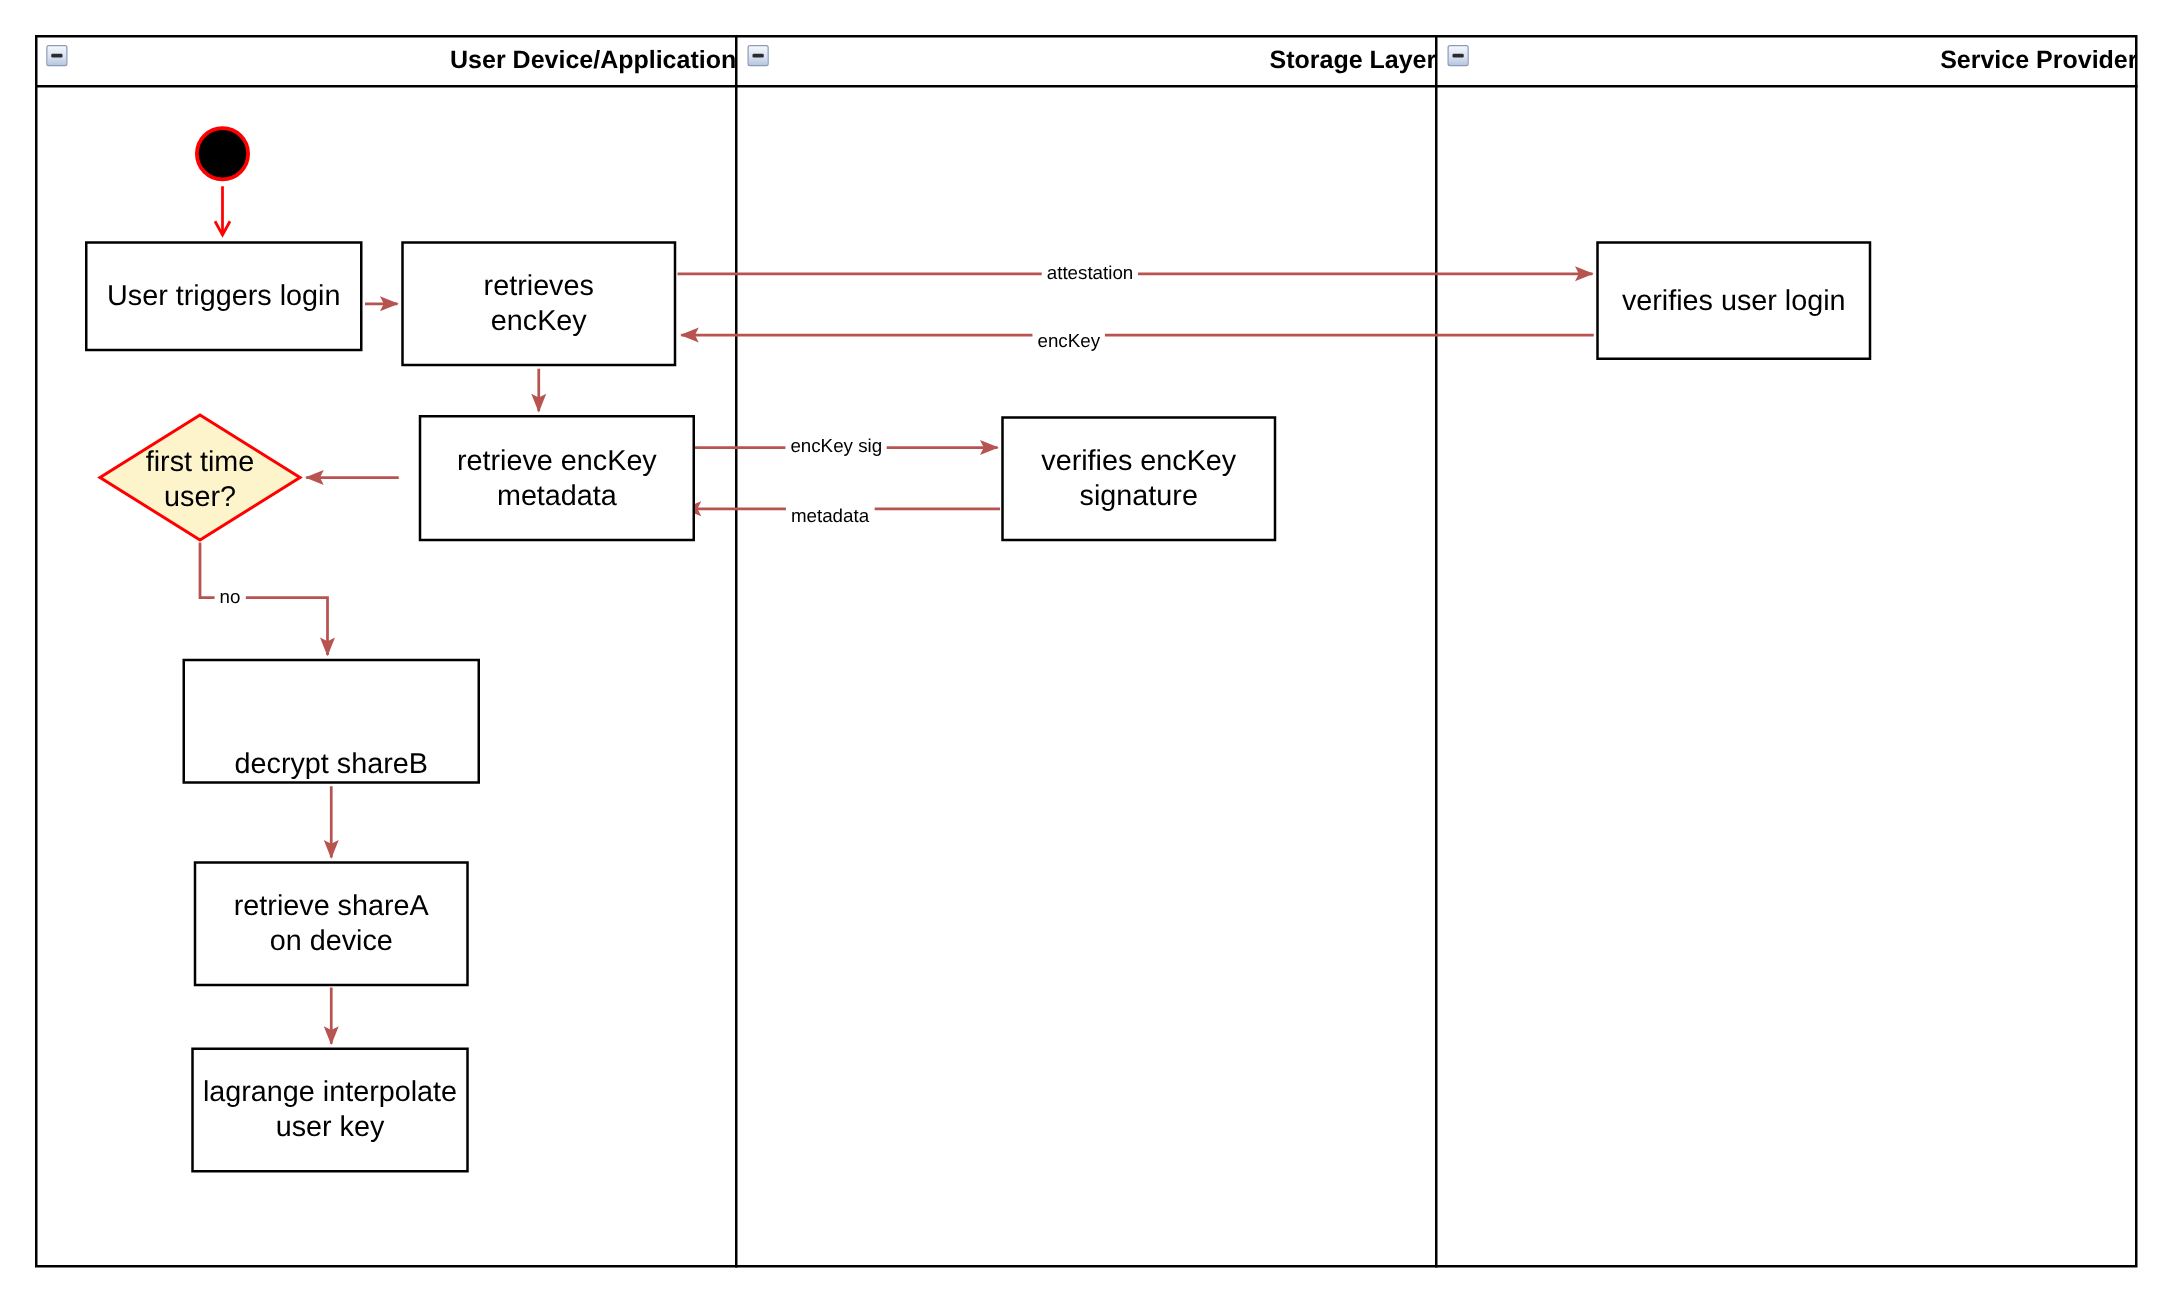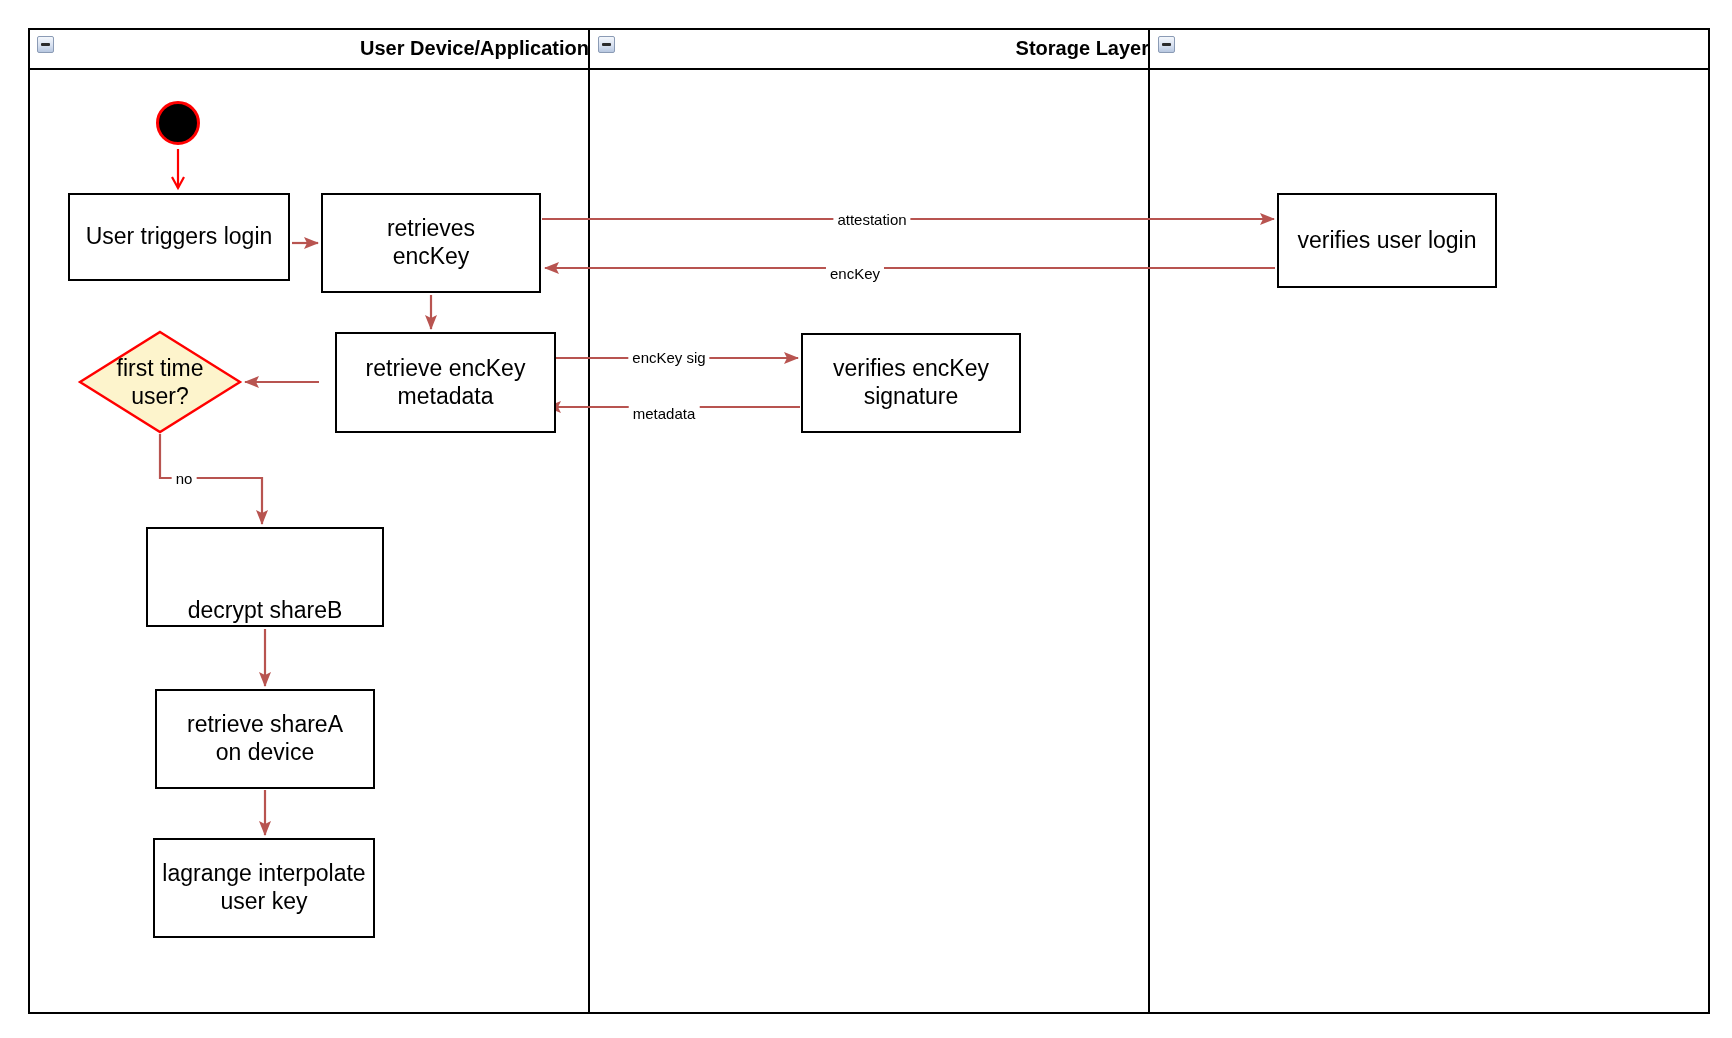--- a/index.html
+++ b/index.html
@@ -83,20 +83,21 @@
 
 <div id="canvas">
 
   <div class="pool-border"></div>
   <div class="vline" id="vline-1"></div>
   <div class="vline" id="vline-2"></div>
   <div class="header-line"></div>
 
   <div class="lane-title" id="lane-title-1">User Device/Application</div>
   <div class="lane-title" id="lane-title-2">Storage Layer</div>
+  <div class="lane-title" id="lane-title-3">Service Provider</div>
 
   <div class="collapse-btn" id="collapse-1">
       <span class="minus"></span>
     </div>
   <div class="collapse-btn" id="collapse-2">
       <span class="minus"></span>
     </div>
   <div class="collapse-btn" id="collapse-3">
       <span class="minus"></span>
     </div>

